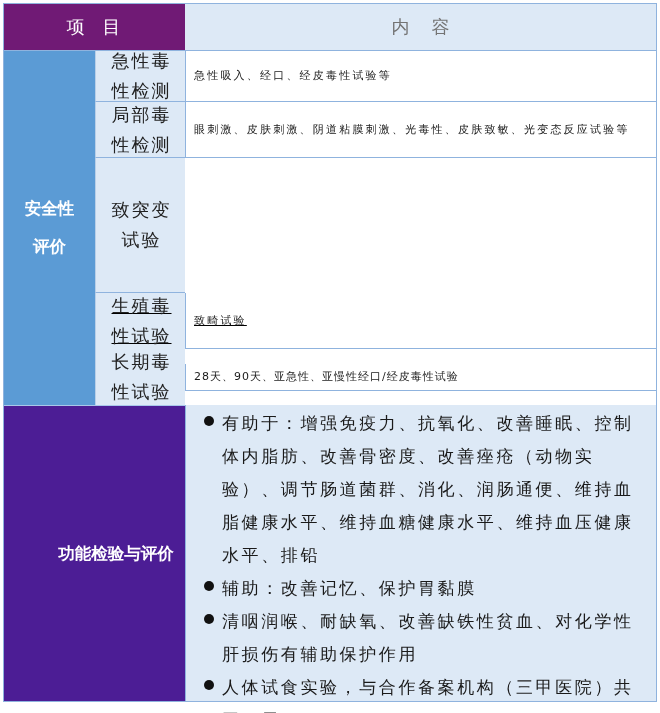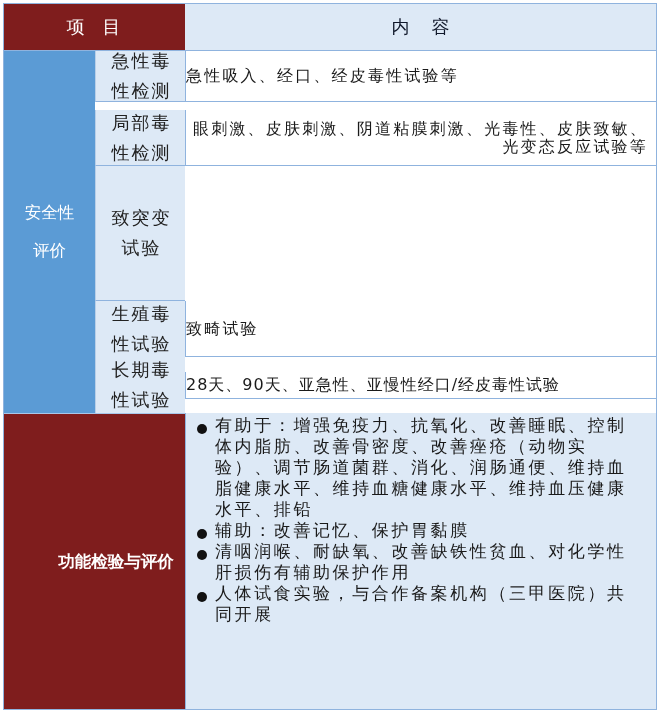--- a/index.html
+++ b/index.html
@@ -5,67 +5,67 @@
   html, body { margin: 0; padding: 0; background: #ffffff; }
   body { width: 660px; height: 713px; overflow: hidden; font-family: "DejaVu Sans", "Liberation Sans", sans-serif; }
   .tbl {
     position: absolute; left: 3px; top: 3px; width: 652px;
     border: 1px solid #8fb3de;
   }
   .row { display: flex; }
   .cell { box-sizing: border-box; }
   
   .hdr-left {
-    width: 181px; height: 47px; background: #7f1d1d; color: #ffffff;
+    width: 181px; height: 47px; background: #701a75; color: #ffffff;
     font-size: 18px; display: flex; align-items: center; justify-content: center;
     letter-spacing: 18px; padding-left: 16px;
     border-bottom: 1px solid #8fb3de;
   }
   .hdr-right {
-    flex: 1; height: 47px; background: #dde9f6; color: #0f172a;
+    flex: 1; height: 47px; background: #dde9f6; color: #737373;
     font-size: 18px; display: flex; align-items: center; justify-content: center;
     letter-spacing: 22px; padding-left: 22px;
     border-bottom: 1px solid #8fb3de;
   }
   .cat {
-    width: 91px; background: #5b9bd5; color: #ffffff; font-weight: normal;
+    width: 91px; background: #5b9bd5; color: #ffffff; font-weight: bold;
     font-size: 16.5px; display: flex; align-items: center; justify-content: center;
     text-align: center; line-height: 38px;
   }
   .sub-col { width: 90px; }
   .sub {
     background: #dde9f6; color: #222; font-size: 18px; line-height: 30px;
     display: flex; align-items: center; justify-content: center; text-align: center;
     border-bottom: 1px solid #8fb3de; border-left: 1px solid #b9cfe8; box-sizing: border-box;
     letter-spacing: 2px; padding-left: 2px;
   }
   .sub span { display: block; width: 62px; word-break: break-all; }
   .content {
-    flex: 1; background: #ffffff; color: #1a1a1a; font-size: 16px; line-height: 26px;
-    padding: 0 8px 0 0; box-sizing: border-box;
+    flex: 1; background: #ffffff; color: #1a1a1a; font-size: 11px; line-height: 26px;
+    padding: 0 8px 0 8px; box-sizing: border-box;
     border-bottom: 1px solid #8fb3de; border-left: 1px solid #8fb3de;
     display: flex; align-items: center;
   }
   .content-inner { width: 100%; }
   .plain { letter-spacing: 2.2px; }
   ul.bul { margin: 0; padding: 0; list-style: none; }
   ul.bul li { position: relative; padding-left: 21px; letter-spacing: 1.2px; }
   ul.bul li::before {
     content: ""; position: absolute; left: 3px; top: 8px; width: 10px; height: 10px;
     border-radius: 50%; background: #111;
   }
   .func-cat {
-    width: 181px; background: #7f1d1d; color: #fff; font-weight: bold; font-size: 16.5px;
+    width: 181px; background: #4c1d95; color: #fff; font-weight: bold; font-size: 16.5px;
     display: flex; align-items: center; justify-content: center;
     border-top: 1px solid #a9c7ea;
     padding-left: 43px;
   }
   .func-content {
-    flex: 1; background: #dde9f6; color: #1a1a1a; font-size: 17px; line-height: 21px;
-    padding: 2px 10px 2px 8px; box-sizing: border-box; border-left: 1px solid #8fb3de;
+    flex: 1; background: #dde9f6; color: #1a1a1a; font-size: 17px; line-height: 33px;
+    padding: 2px 10px 2px 15px; box-sizing: border-box; border-left: 1px solid #8fb3de;
   }
   .func-content ul.bul li { letter-spacing: 2.6px; }
   .func-content ul.bul li::before { top: 9px; }
 </style>
 </head>
 <body>
 
 <div class="tbl">
   <div class="row">
     <div class="cell hdr-left">项目</div>
@@ -81,34 +81,34 @@
     </div>
     <div style="flex:1;">
       <div class="row" style="height:51px;justify-content:flex-end;">
         <div class="cell sub sub-col">
             <span>急性毒性检测</span>
           </div>
         <div class="cell content">
             <div class="content-inner plain">急性吸入、经口、经皮毒性试验等</div>
           </div>
       </div>
-      <div class="row" style="height:56px;margin-top:8px;">
+      <div class="row" style="height:56px;">
         <div class="cell sub sub-col">
             <span>局部毒性检测</span>
           </div>
         <div class="cell content">
-            <div class="content-inner plain" style="line-height:18px;text-align:right;">眼刺激、皮肤刺激、阴道粘膜刺激、光毒性、皮肤致敏、光变态反应试验等</div>
+            <div class="content-inner plain" style="line-height:18px;">眼刺激、皮肤刺激、阴道粘膜刺激、光毒性、皮肤致敏、光变态反应试验等</div>
           </div>
       </div>
       <div class="row" style="height:135px;">
         <div class="cell sub sub-col">
             <span>致突变试验</span>
           </div>
       </div>
-      <div class="row" style="height:56px;">
+      <div class="row" style="height:56px;text-decoration:underline;">
         <div class="cell sub sub-col">
             <span>生殖毒性试验</span>
           </div>
         <div class="cell content">
             <div class="content-inner plain">致畸试验</div>
           </div>
       </div>
       <div class="row" style="height:56px;align-items:center;">
         <div class="cell sub sub-col">
             <span>长期毒性试验</span>

